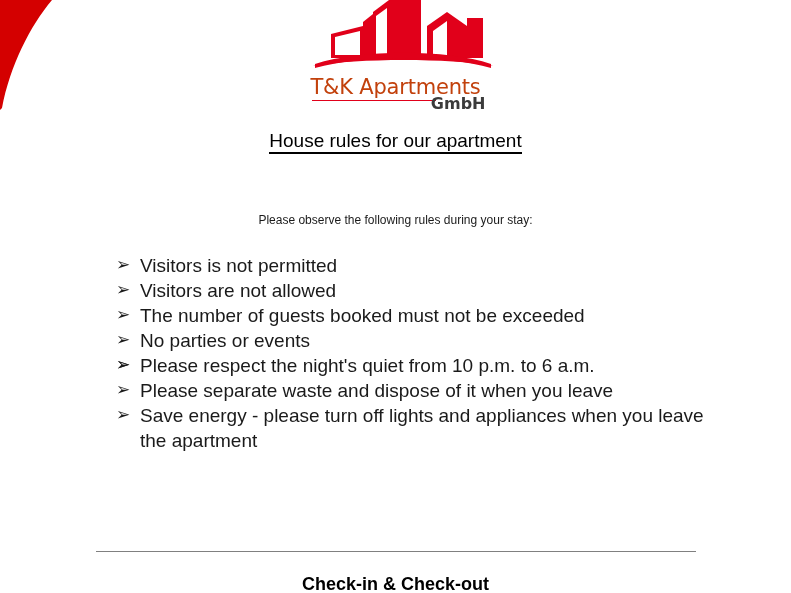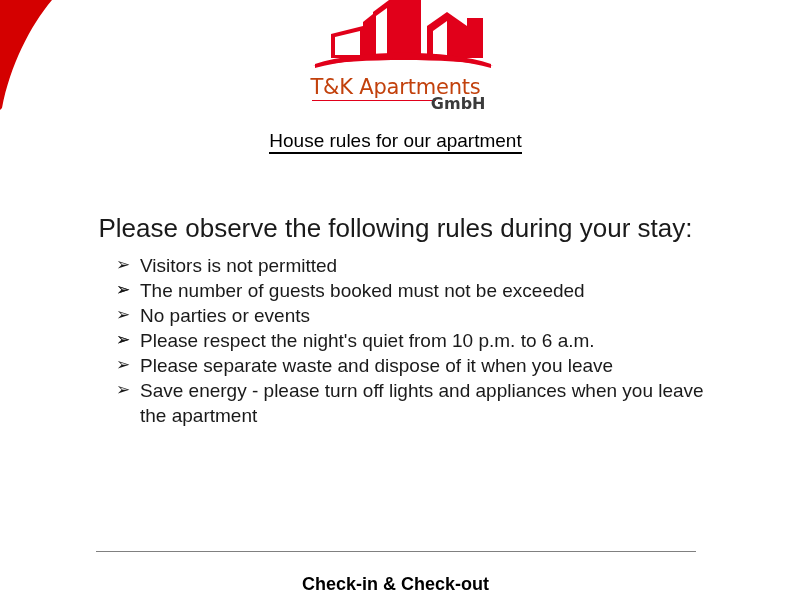--- a/index.html
+++ b/index.html
@@ -105,21 +105,21 @@
     border-bottom: 2px solid #000;
     padding-bottom: 1px;
   }
 
   .intro-line {
     position: absolute;
     left: 0;
     top: 213px;
     width: 791px;
     text-align: center;
-    font-size: 26px;
+    font-size: 12px;
     color: #1a1a1a;
   }
 
   .rules-list {
     position: absolute;
     left: 113px;
     top: 253px;
     width: 620px;
     margin: 0;
     padding: 0;
@@ -216,20 +216,21 @@
 
 <div class="intro-line">Please observe the following rules during your stay:</div>
 
 <ul class="rules-list">
   <li class="rule-item">
     <span class="rule-bullet">➢</span>
     <span>Visitors is not permitted</span>
   </li>
   <li class="rule-item">
     <span class="rule-bullet">➢</span>
+    <span>Visitors are not allowed</span>
   </li>
   <li class="rule-item">
     <span class="rule-bullet">➢</span>
     <span>The number of guests booked must not be exceeded</span>
   </li>
   <li class="rule-item">
     <span class="rule-bullet">➢</span>
     <span>No parties or events</span>
   </li>
   <li class="rule-item">

